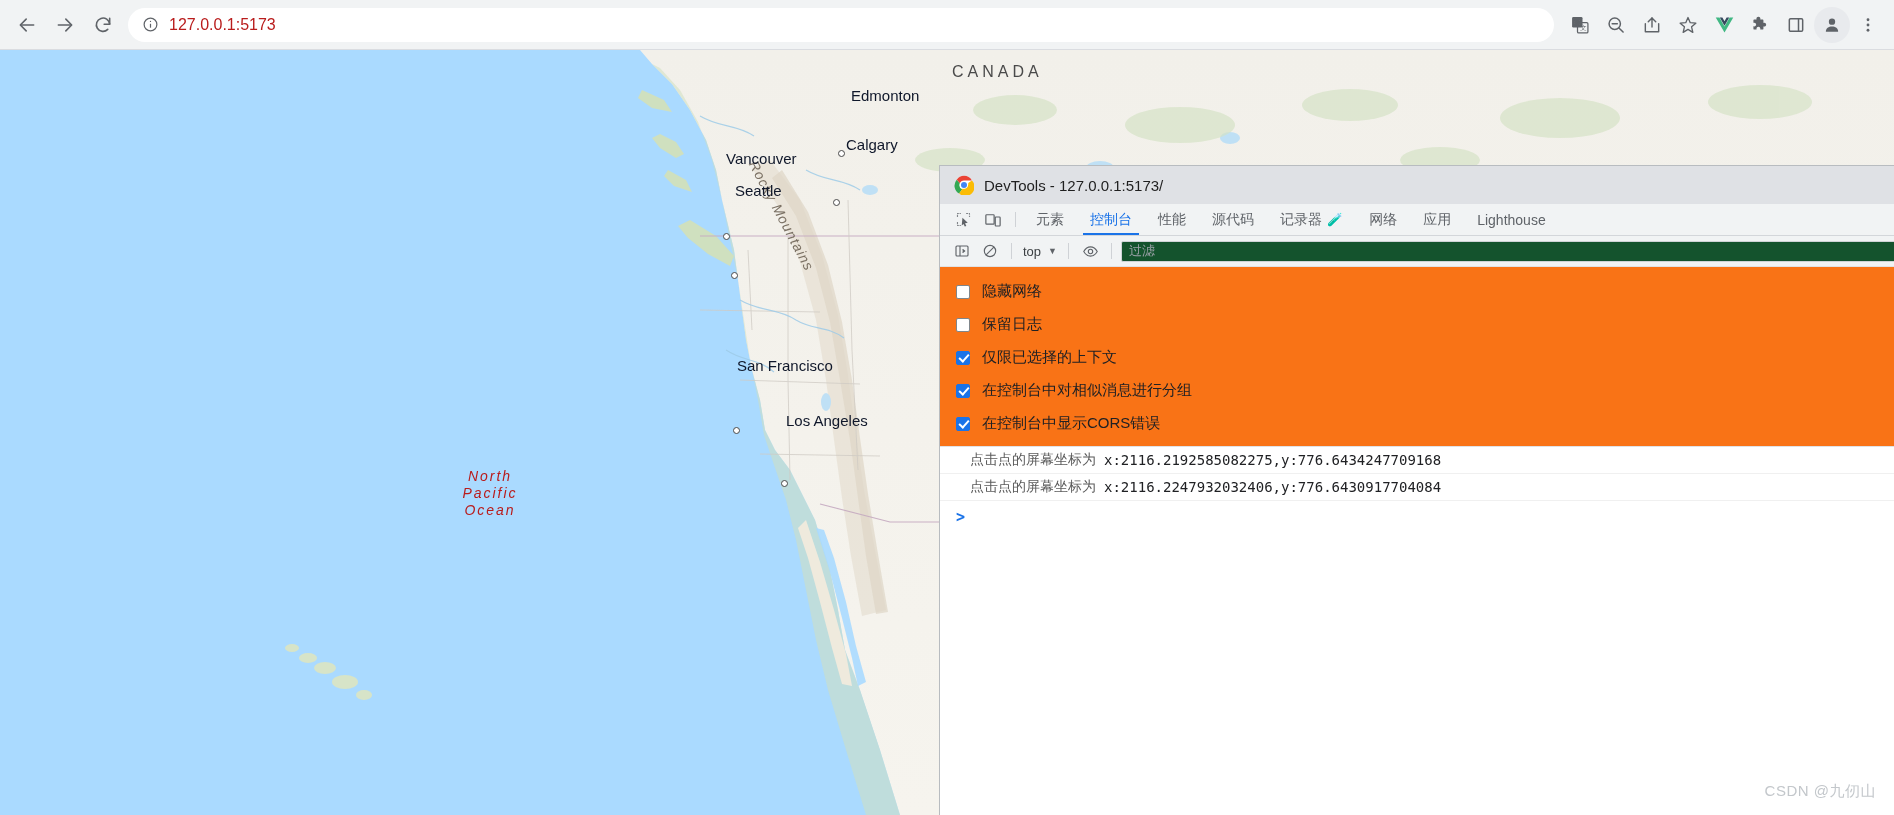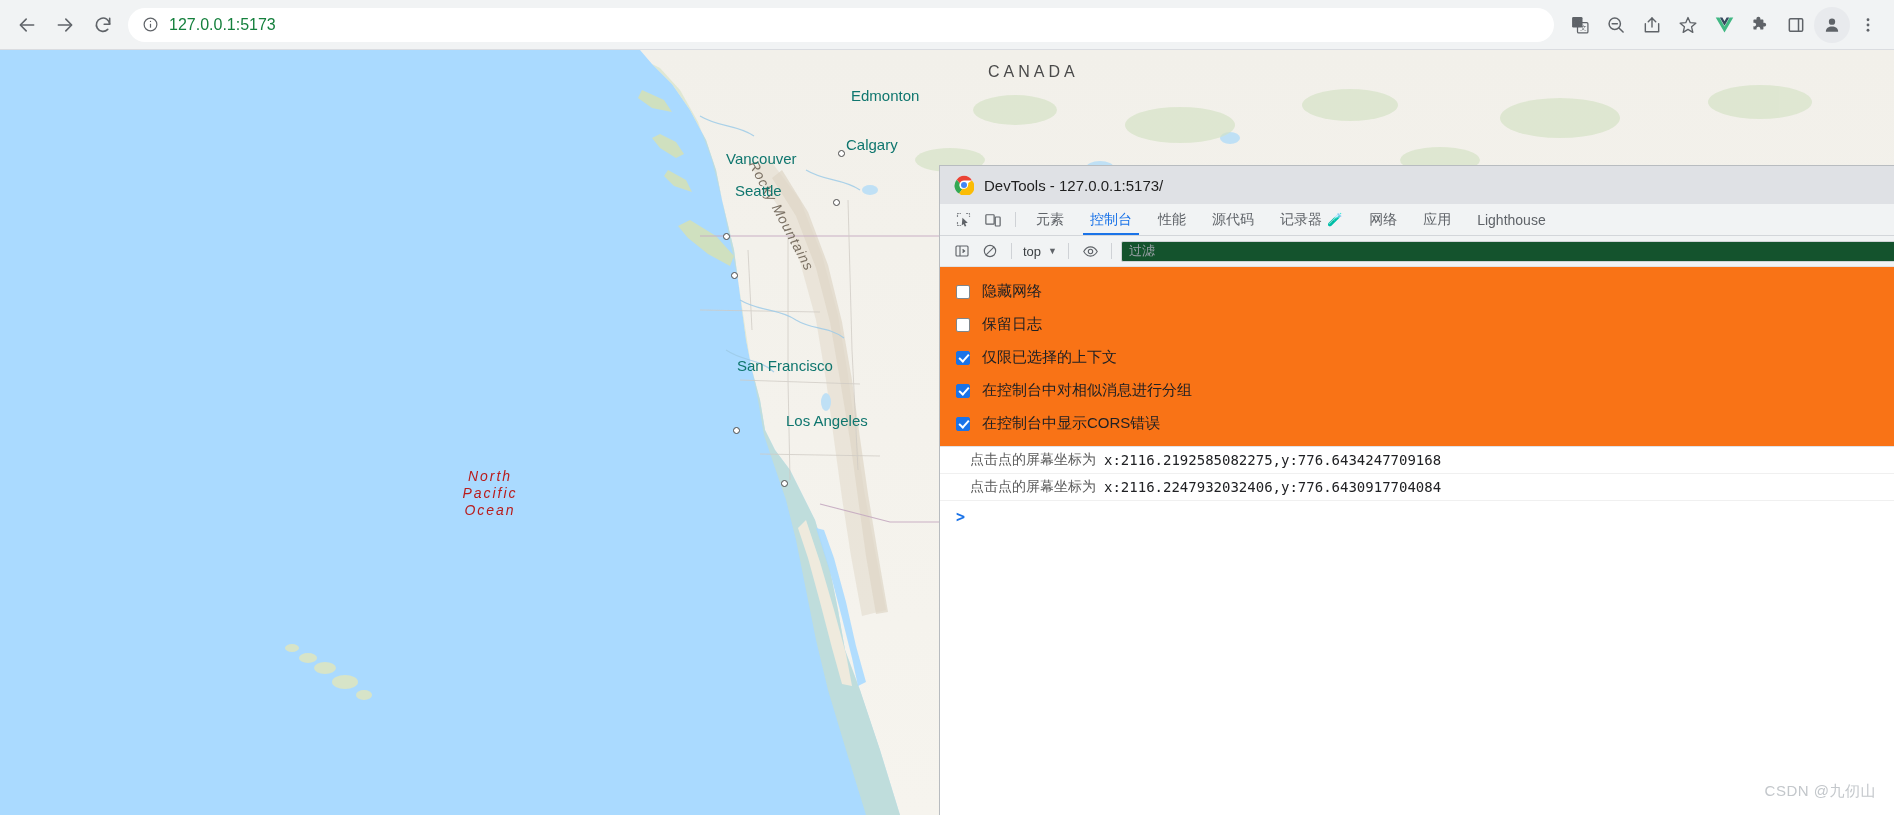--- a/index.html
+++ b/index.html
@@ -32,21 +32,21 @@
     height: 34px;
     background: #ffffff;
     border-radius: 17px;
     display: flex; align-items: center;
     margin: 0 8px 0 6px;
     padding: 0 14px;
     min-width: 0;
   }
   .omnibox .info-icon { color: #5f6368; display: flex; margin-right: 10px; flex: none; }
   .omnibox .url {
-    font-size: 16px; color: #15803d;
+    font-size: 16px; color: #b91c1c;
     white-space: nowrap; overflow: hidden; text-overflow: ellipsis;
     font-family: "Liberation Sans", sans-serif;
   }
   .toolbar-right { display: flex; align-items: center; flex: none; }
   .tb-icon {
     width: 36px; height: 36px;
     display: flex; align-items: center; justify-content: center;
     color: #5f6368;
     border-radius: 50%;
     flex: none;
@@ -61,21 +61,21 @@
     overflow: hidden;
   }
   .map-canvas { position: absolute; inset: 0; }
   .map-label {
     position: absolute;
     font-family: "Liberation Sans", sans-serif;
     color: #3c3c3c;
     white-space: nowrap;
     pointer-events: none;
   }
-  .city-label { font-size: 15px; color: #0f766e; }
+  .city-label { font-size: 15px; color: #0f172a; }
   .city-dot {
     position: absolute;
     width: 7px; height: 7px;
     border: 1.3px solid #4a4a4a;
     border-radius: 50%;
     background: #ffffff;
   }
   .country-label {
     font-size: 16px; letter-spacing: 4px; color: #4a4a4a;
   }
@@ -330,21 +330,21 @@
       <ellipse cx="1015" cy="60" rx="42" ry="15"></ellipse>
       <ellipse cx="1180" cy="75" rx="55" ry="18"></ellipse>
       <ellipse cx="1350" cy="55" rx="48" ry="16"></ellipse>
       <ellipse cx="1560" cy="68" rx="60" ry="20"></ellipse>
       <ellipse cx="1760" cy="52" rx="52" ry="17"></ellipse>
       <ellipse cx="950" cy="110" rx="35" ry="12"></ellipse>
       <ellipse cx="1440" cy="110" rx="40" ry="13"></ellipse>
     </g>
   </svg>
 
-  <div class="map-label country-label" style="left:952px; top:13px;margin-left:36px;">CANADA</div>
+  <div class="map-label country-label" style="left:952px; top:13px;">CANADA</div>
 
   <div class="map-label range-label" style="left:760px; top:108px; transform: rotate(62deg); transform-origin: left top;">Rocky Mountains</div>
 
   <div class="map-label ocean-label" style="left:455px; top:418px; width:70px;">
     <div>North</div>
     <div>Pacific</div>
     <div>Ocean</div>
   </div>
 
   <div>

